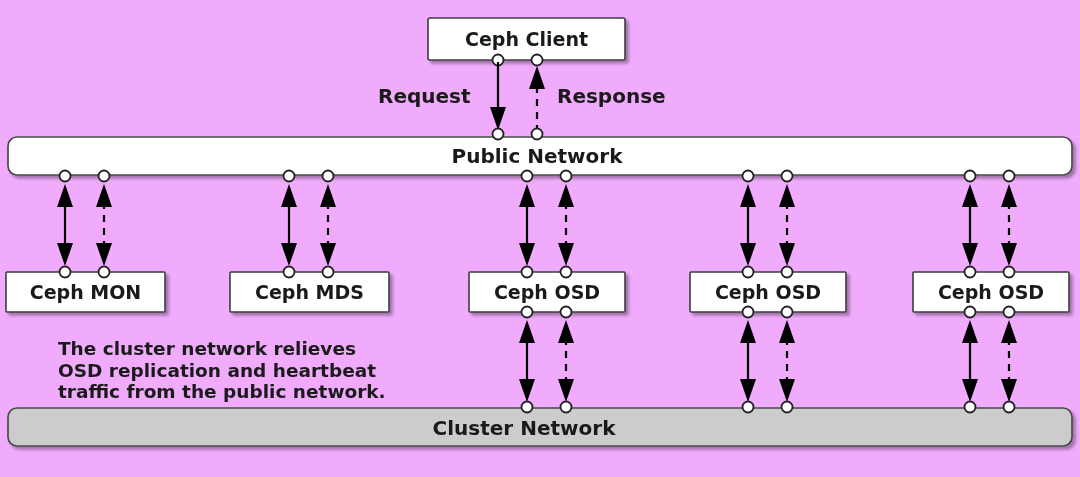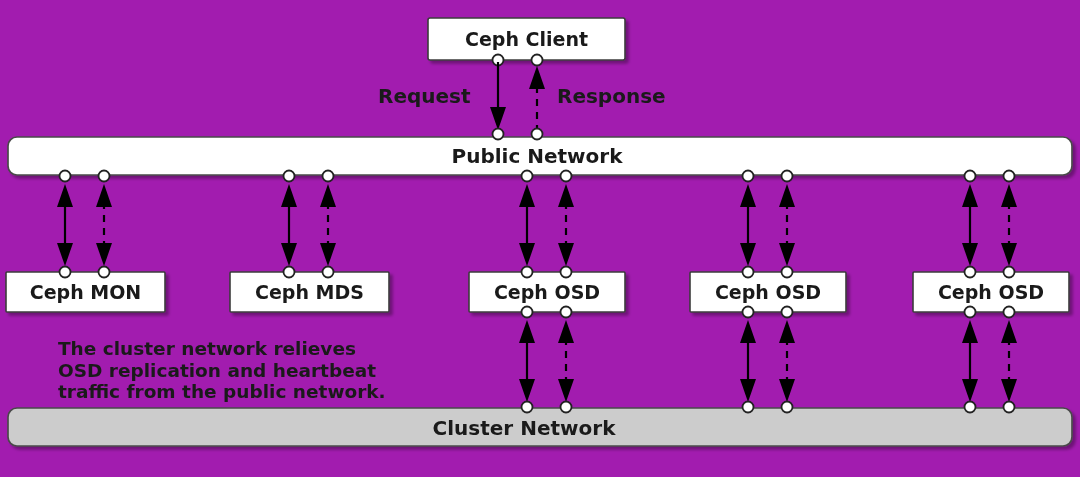--- a/index.html
+++ b/index.html
@@ -8,21 +8,21 @@
     padding: 0;
     background: #ffffff;
   }
   body {
     font-family: "DejaVu Sans", "Liberation Sans", sans-serif;
   }
   #canvas {
     position: relative;
     width: 1080px;
     height: 477px;
-    background: #a21caf;
+    background: #f0abfc;
     overflow: hidden;
   }
   #diagram-svg {
     position: absolute;
     left: 0;
     top: 0;
     width: 1080px;
     height: 477px;
   }
   .node-label {

